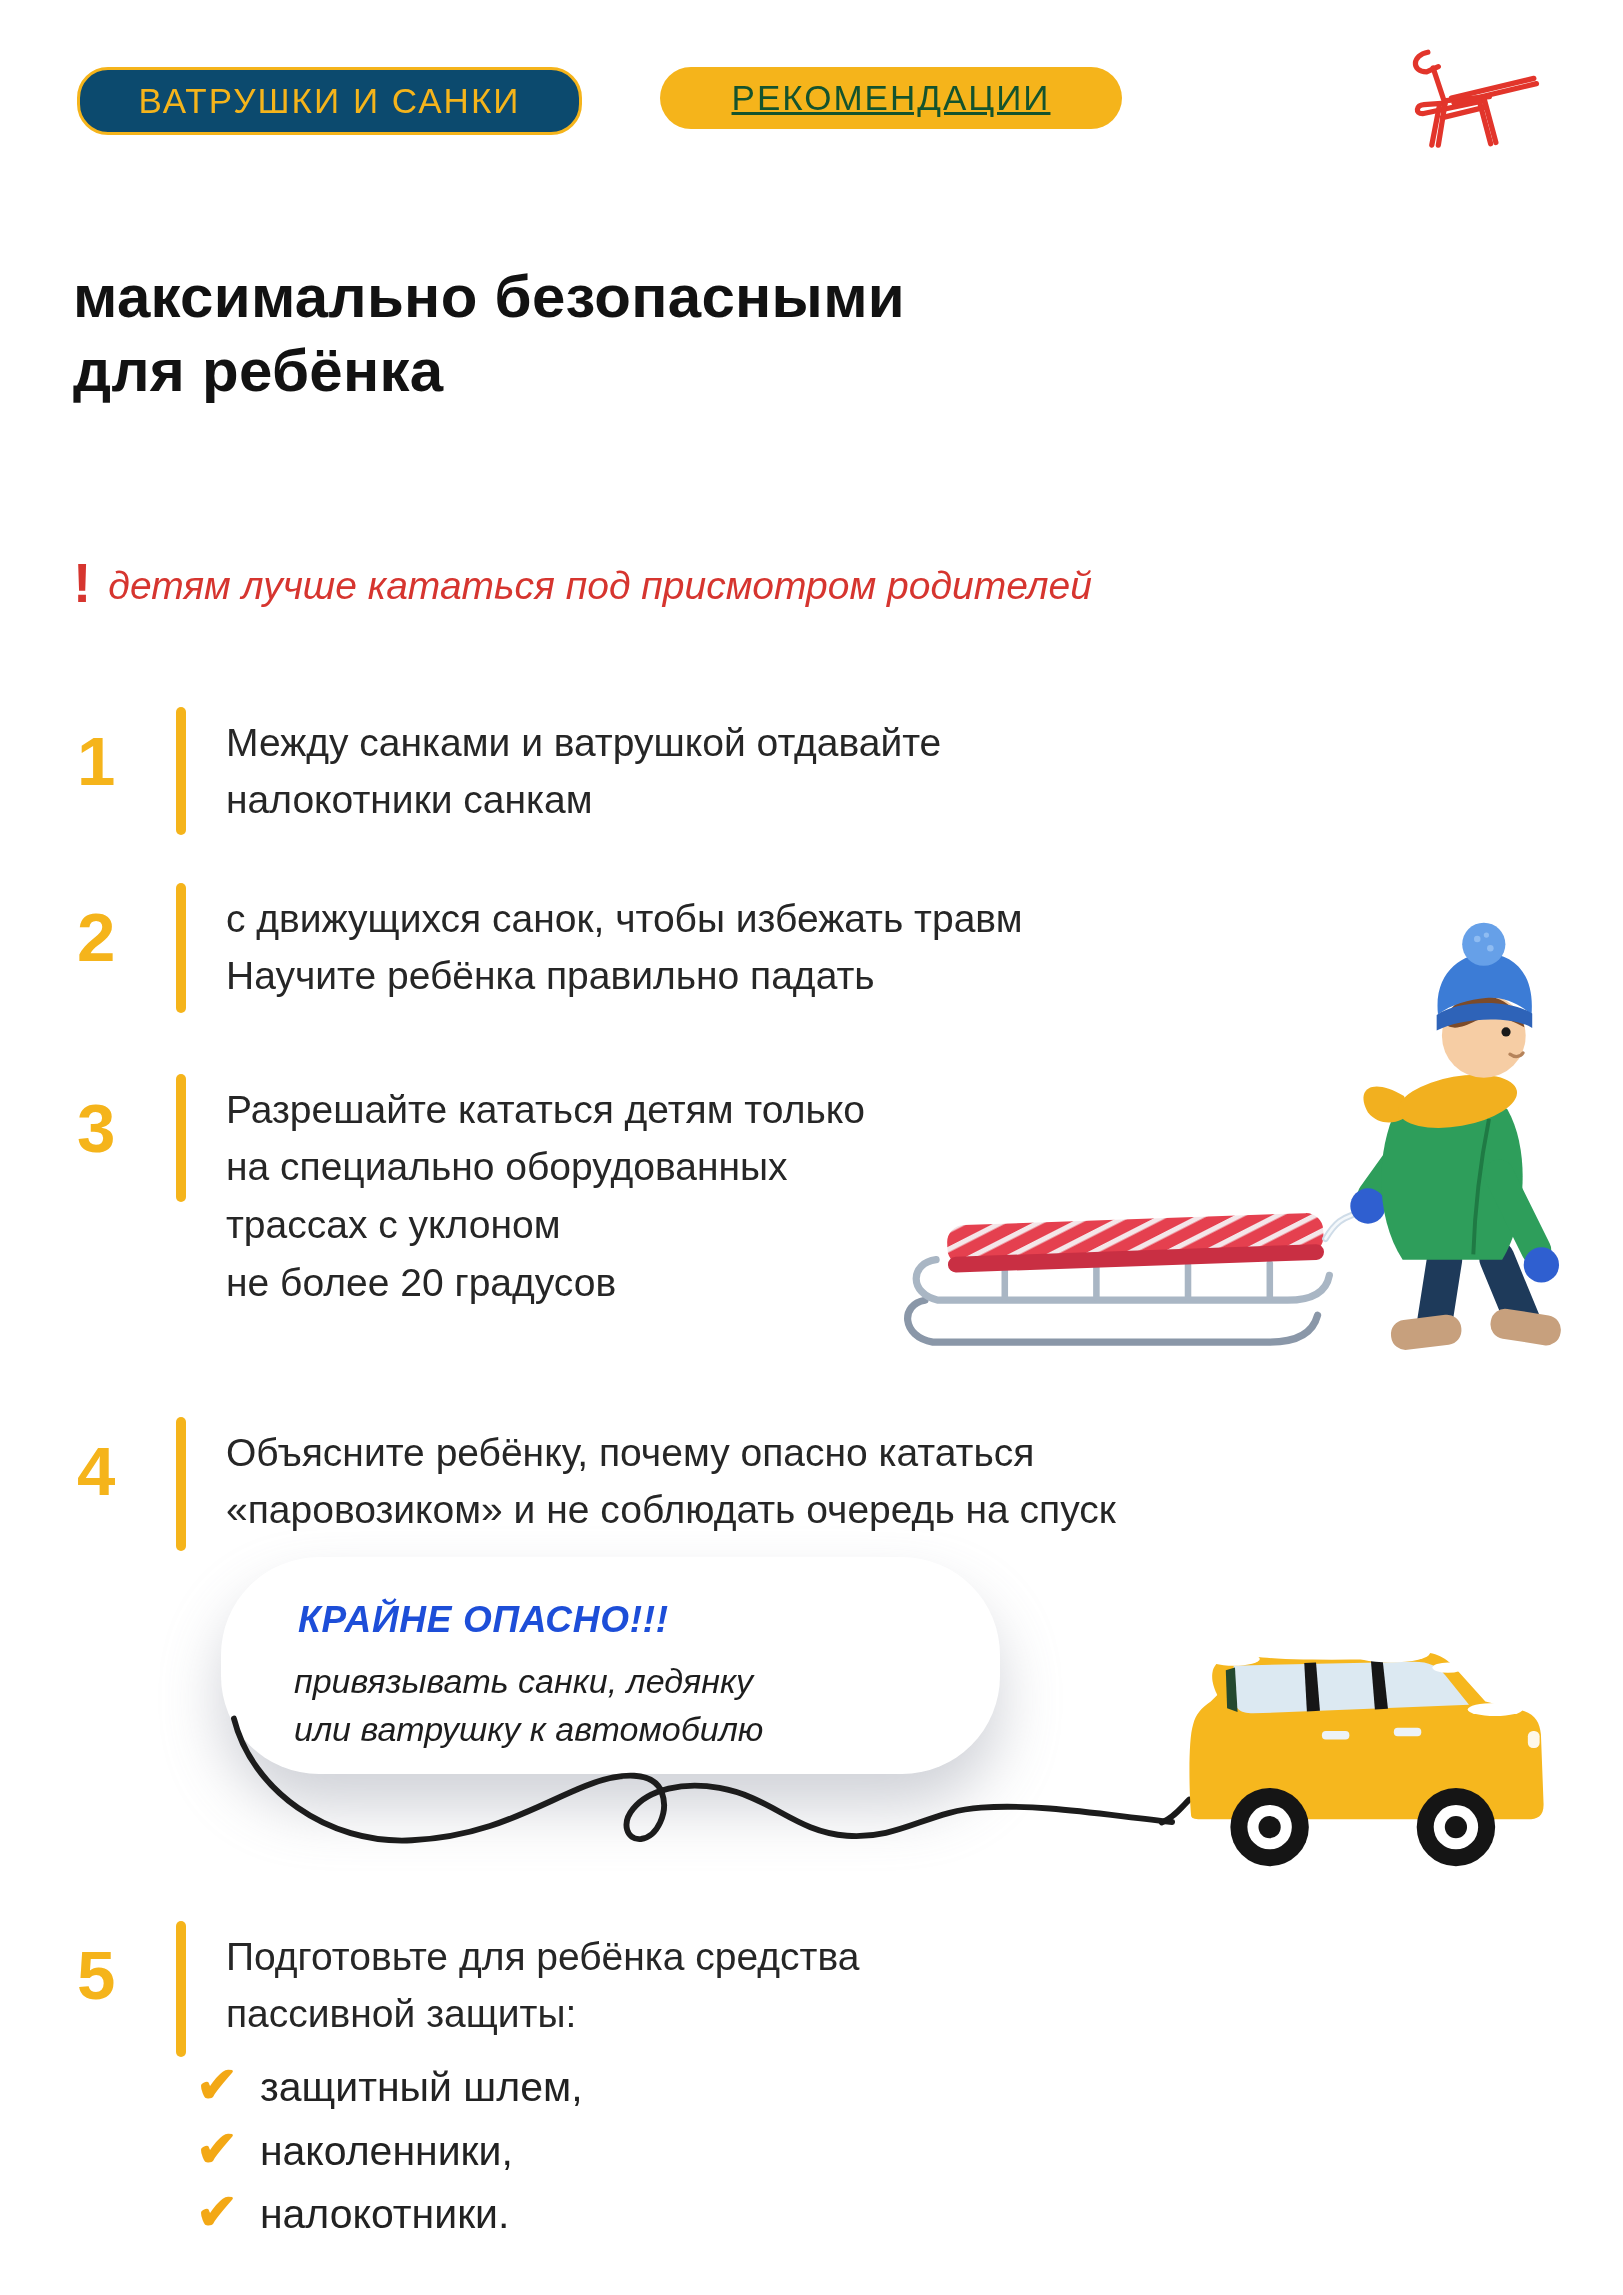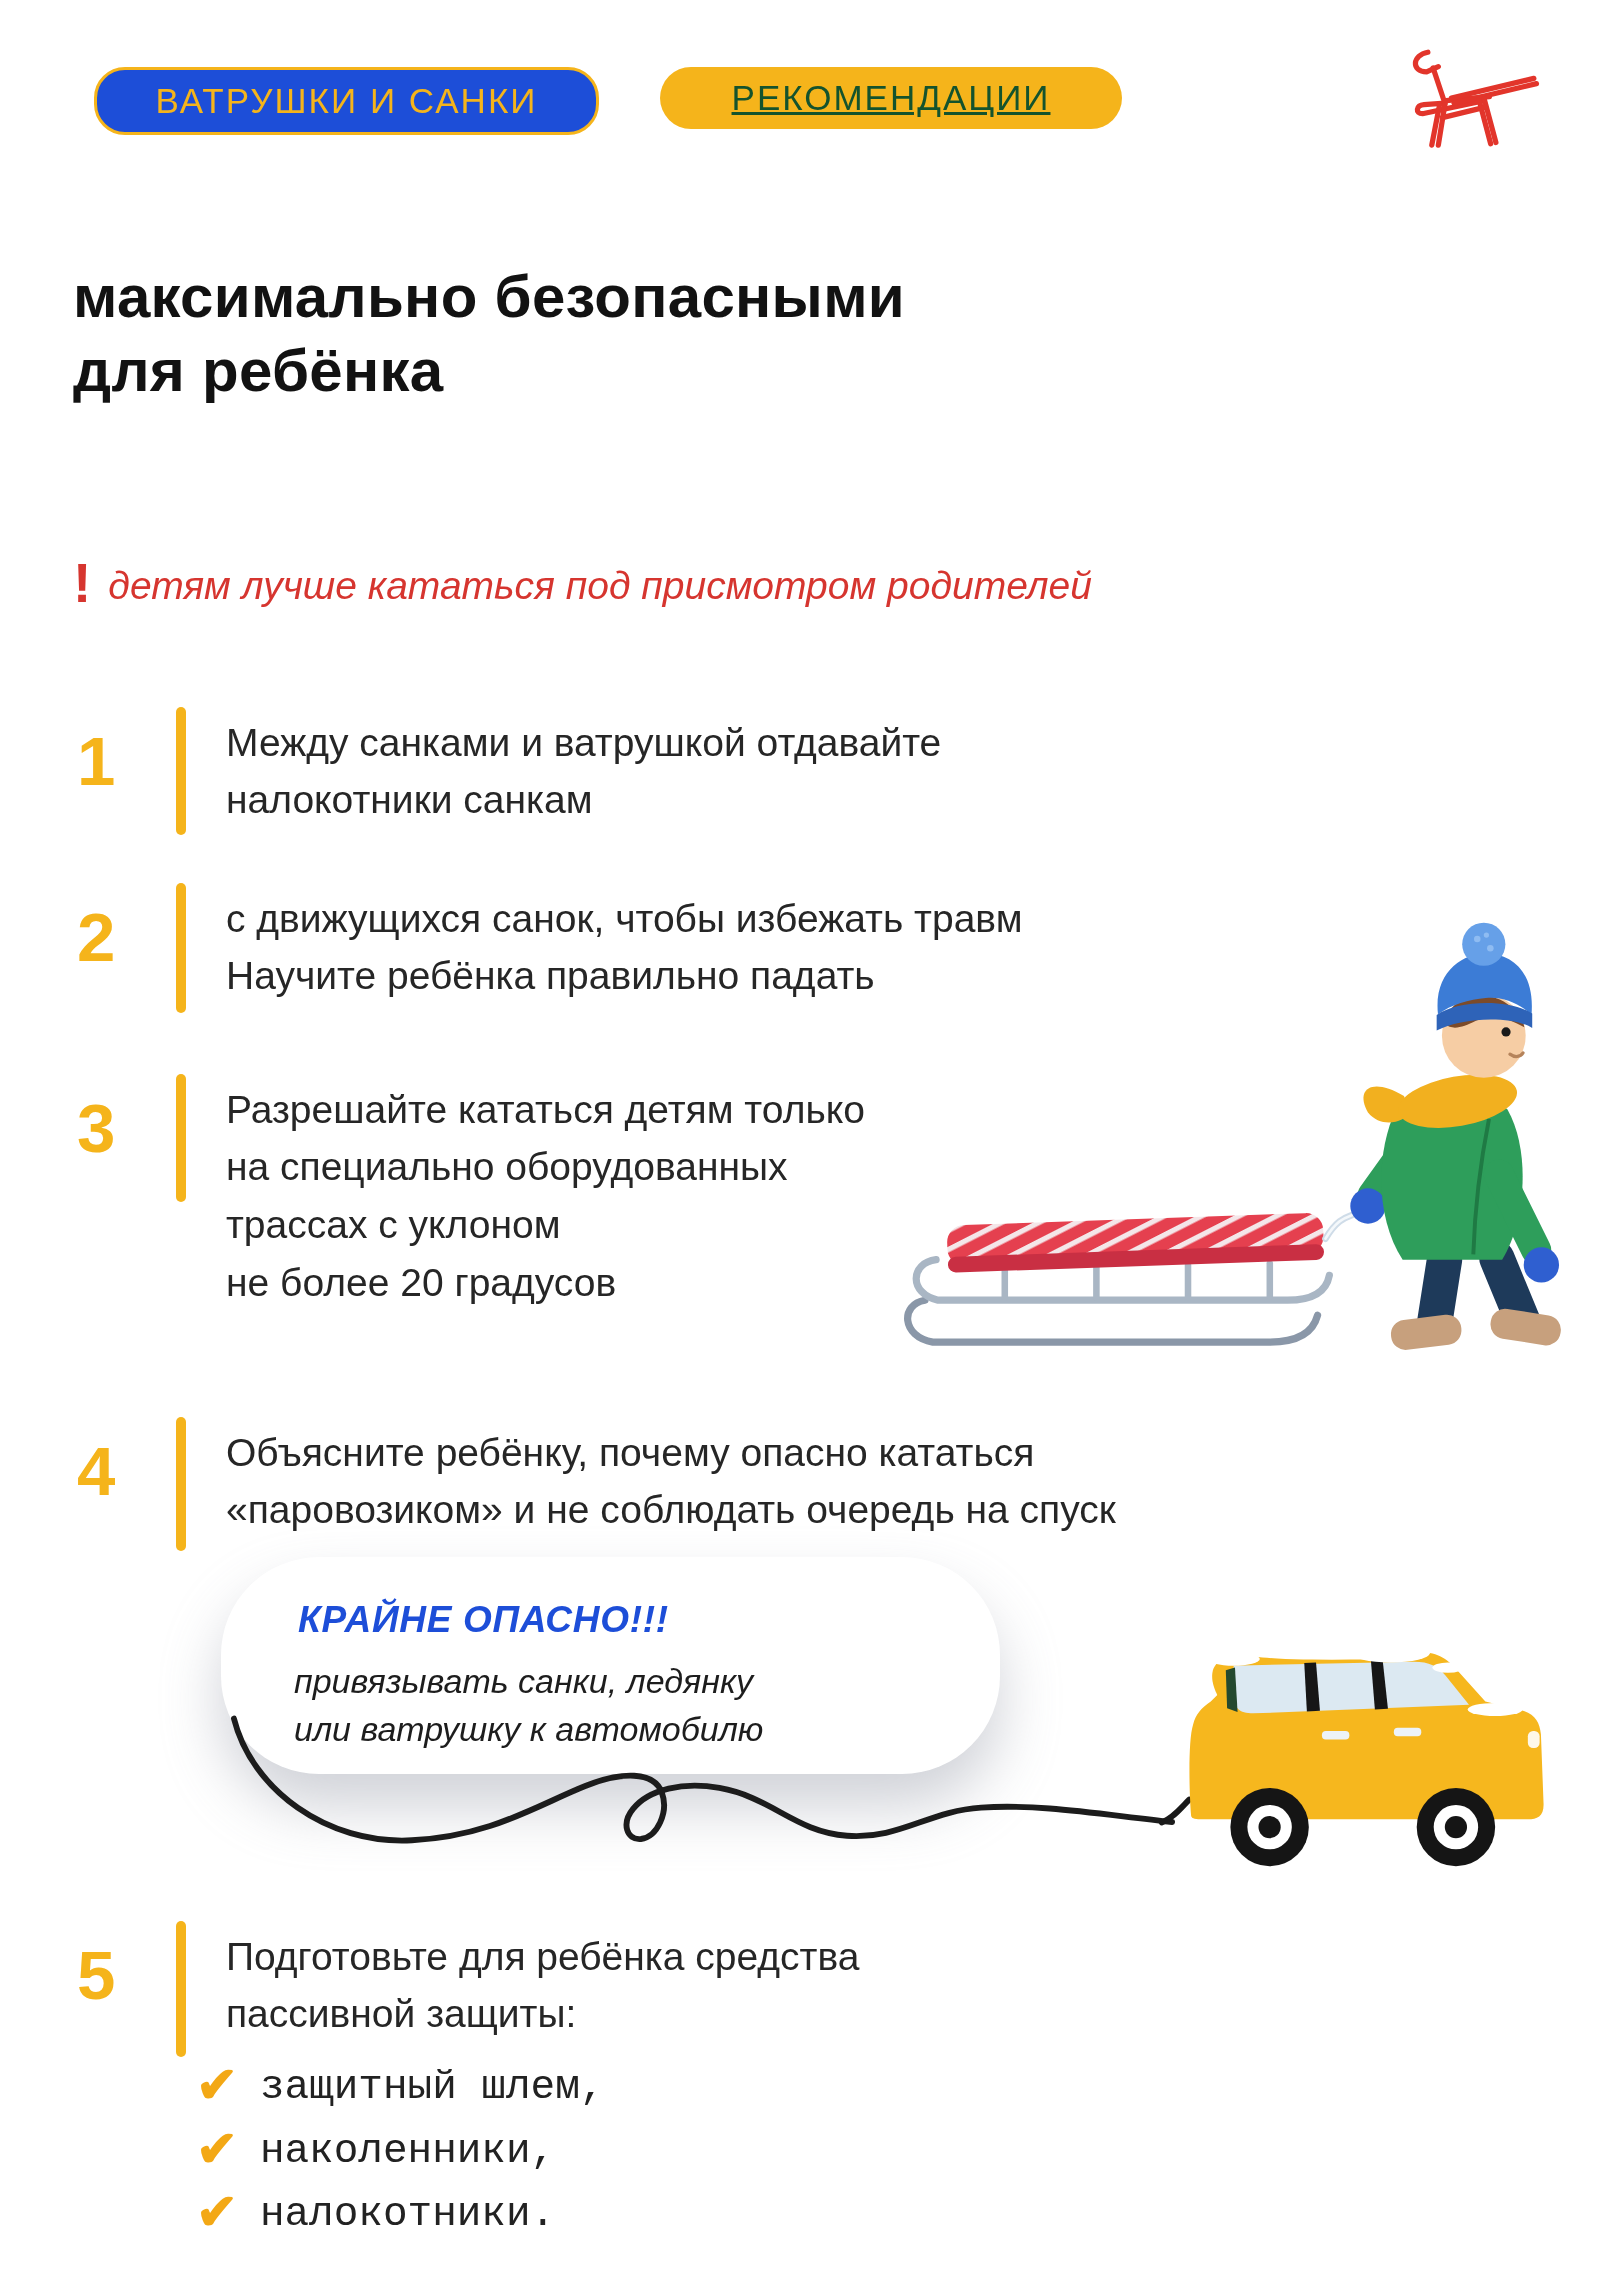--- a/index.html
+++ b/index.html
@@ -3,21 +3,21 @@
 <meta charset="utf-8">
 <style>
   html,body{margin:0;padding:0;background:#ffffff;}
   .poster{
     position:relative;width:1623px;height:2295px;background:#ffffff;overflow:hidden;
     font-family:"Liberation Sans",sans-serif;color:#1e1e1e;
   }
   
   .badge{position:absolute;top:67px;height:62px;display:flex;align-items:center;justify-content:center;
          border-radius:31px;font-size:35px;letter-spacing:2px;white-space:nowrap;}
-  .badge-outline{left:94px;width:499px;border:3.3px solid #F5B41B;color:#F5B41B;background:#1d4ed8;}
+  .badge-outline{left:77px;width:499px;border:3.3px solid #F5B41B;color:#F5B41B;background:#0c4a6e;}
   .badge-filled{left:660px;width:462px;background:#F5B41B;color:#14532d;text-decoration:underline;}
   .sled-logo{position:absolute;left:1386px;top:39px;}
   
   .title{position:absolute;left:73px;top:260px;font-size:60px;line-height:1.24;font-weight:700;color:#121212;letter-spacing:0.3px;}
   
   .warning{position:absolute;left:73px;top:555px;display:flex;align-items:flex-start;}
   .warning .mark{font-size:55px;font-weight:700;color:#D6352F;line-height:1;margin-top:1.3px;}
   .warning .wtext{font-size:39px;font-style:italic;color:#D6352F;margin-left:17px;margin-top:9.2px;white-space:nowrap;}
   
   .item{position:absolute;left:77px;}
@@ -25,21 +25,21 @@
   .item .bar{position:absolute;left:99px;top:0;width:9.8px;border-radius:5.2px;background:#F5B41B;}
   .item .lines{position:absolute;left:149px;top:6.5px;font-size:39px;line-height:1.48;color:#262626;white-space:nowrap;}
   
   .bubble{position:absolute;left:221px;top:1557px;width:779px;height:217px;background:#ffffff;border-radius:98px;
           box-shadow:0 33px 59px rgba(150,156,168,0.45);}
   .bubble .btitle{position:absolute;left:77px;top:42px;font-size:37px;font-weight:700;font-style:italic;color:#1d4ed8;letter-spacing:0.7px;white-space:nowrap;}
   .bubble .blines{position:absolute;left:73px;top:100px;font-size:34px;font-style:italic;color:#1d1d1d;line-height:1.42;white-space:nowrap;}
   
   .check-row{position:absolute;left:196px;display:flex;align-items:flex-start;}
   .check-row .check{font-size:50px;line-height:1;color:#F3A815;font-weight:700;}
-  .check-row .clabel{font-size:41px;color:#222222;margin-left:22px;margin-top:3.9px;white-space:nowrap;font-family:Liberation Mono, monospace;}
+  .check-row .clabel{font-size:41px;color:#222222;margin-left:22px;margin-top:3.9px;white-space:nowrap;}
   svg{display:block;}
   .abs{position:absolute;}
 </style>
 </head>
 <body>
 
 <div class="poster">
 
   <div class="badge badge-outline">
     <span>ВАТРУШКИ И САНКИ</span>

